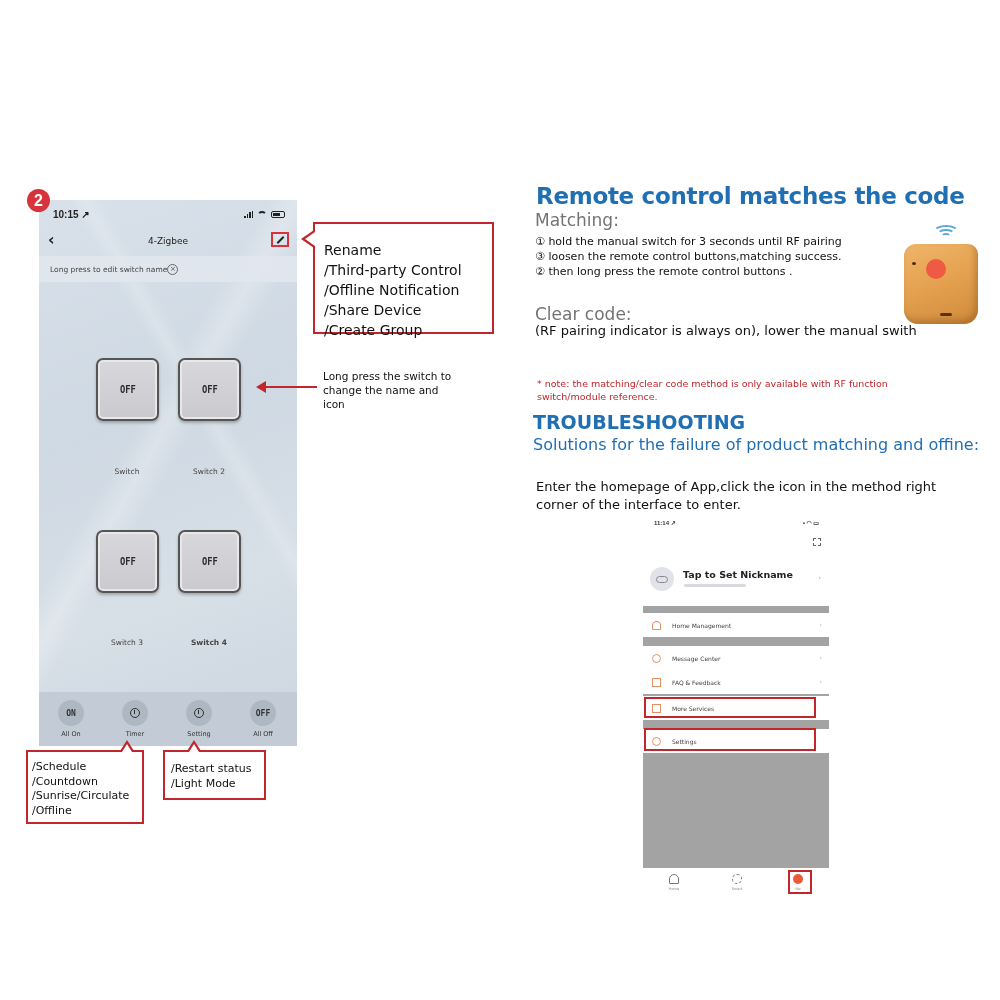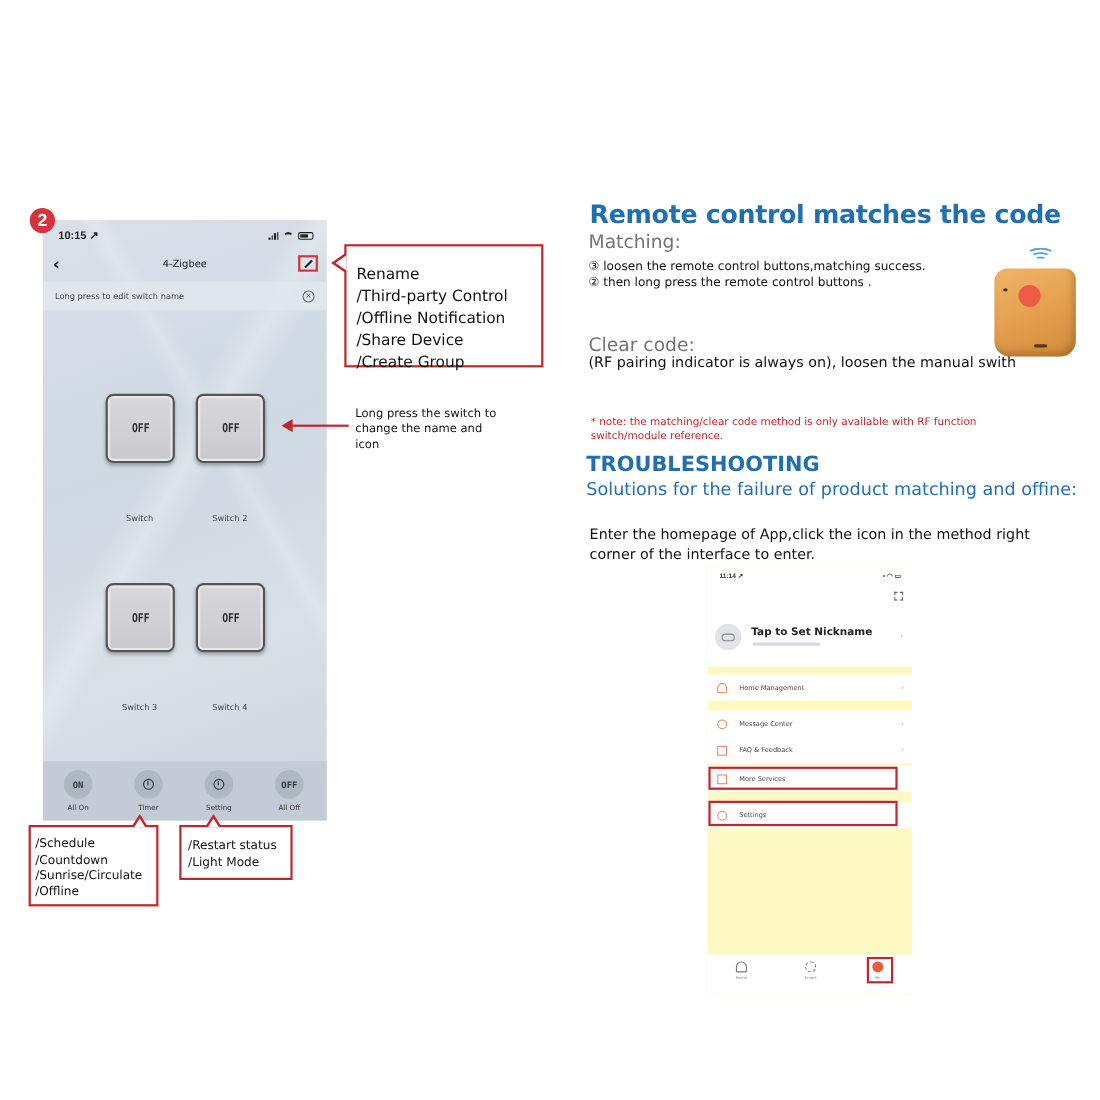--- a/index.html
+++ b/index.html
@@ -22,21 +22,21 @@
   .wifi { width: 10px; height: 7px; border: 2px solid #222; border-bottom: none; border-left-color: transparent; border-right-color: transparent; border-radius: 10px 10px 0 0; }
   .batt { width: 14px; height: 7px; border: 1px solid #222; border-radius: 2px; position: relative; }
   .batt::after { content: ""; position: absolute; left: 1px; top: 1px; width: 7px; height: 3px; background: #222; }
 
   .navbar { position: absolute; top: 30px; left: 0; width: 100%; height: 22px; display: flex; align-items: center; justify-content: center; }
   .navbar .back { position: absolute; left: 9px; top: 0; font: bold 16px "DejaVu Sans", sans-serif; color: #222; }
   .navbar .title { font: 9px "DejaVu Sans", sans-serif; color: #222; }
   .navbar .edit { position: absolute; right: 8px; top: 2px; width: 18px; height: 15px; border: 2px solid #d6343a; display: flex; align-items: center; justify-content: center; }
   .navbar .edit span { display: block; width: 9px; height: 2px; background: #222; transform: rotate(-45deg); }
 
-  .hintbar { position: absolute; top: 56px; left: 0; width: 100%; height: 26px; background: rgba(225,231,238,0.9); display: flex; align-items: center; justify-content: space-between; padding: 0 11px; }
+  .hintbar { position: absolute; top: 56px; left: 0; width: 100%; height: 26px; background: rgba(225,231,238,0.9); display: flex; align-items: center; justify-content: flex-start; padding: 0 11px; }
   .hintbar .txt { font: 7.5px "DejaVu Sans", sans-serif; color: #444; }
   .hintbar .close { width: 11px; height: 11px; border: 1px solid #666; border-radius: 50%; font: 7px "DejaVu Sans", sans-serif; line-height: 9px; text-align: center; color: #555; }
 
   .sw { position: absolute; width: 63px; height: 63px; border-radius: 7px;
     background: linear-gradient(180deg, #d8d8dc 0%, #c9c9ce 100%); border: 2px solid #555;
     box-shadow: inset 0 0 0 2px #e8e8ea, 0 2px 3px rgba(0,0,0,0.25);
     display: flex; align-items: center; justify-content: center; }
   .sw .lbl { font: bold 11px "DejaVu Sans Mono", monospace; color: #2a2a2a; transform: scaleX(0.8); }
   .swname { position: absolute; width: 80px; text-align: center; font: 7.5px "DejaVu Sans", sans-serif; color: #444; }
 
@@ -79,21 +79,21 @@
   
   .remote { position: absolute; left: 904px; top: 244px; width: 74px; height: 80px; border-radius: 12px 10px 14px 14px;
     background: linear-gradient(160deg, #f0b569 0%, #e4a04f 50%, #cf8a3b 100%); box-shadow: inset -3px -4px 6px rgba(120,70,20,0.35); }
   .remote .btn { position: absolute; left: 22px; top: 15px; width: 20px; height: 20px; border-radius: 50%; background: #ef5a45; }
   .remote .dot { position: absolute; left: 8px; top: 18px; width: 4px; height: 3px; border-radius: 50%; background: #4a2a12; }
   .remote .slot { position: absolute; left: 36px; bottom: 8px; width: 12px; height: 3px; border-radius: 2px; background: #5a3515; }
   .signal { position: absolute; left: 933px; top: 225px; width: 26px; height: 14px; }
   .signal i { position: absolute; left: 50%; border: 2px solid #5fa8dc; border-bottom: none; border-left-color: transparent; border-right-color: transparent; border-radius: 50% 50% 0 0; transform: translateX(-50%); }
 
   
-  .phone-right { position: absolute; left: 643px; top: 514px; width: 186px; height: 390px; background: #fef9c3; overflow: hidden; }
+  .phone-right { position: absolute; left: 643px; top: 514px; width: 186px; height: 390px; background: #a3a3a3; overflow: hidden; }
   .pr-status { position: absolute; top: 5px; left: 11px; right: 10px; display: flex; justify-content: space-between; font: bold 6px "Liberation Sans", sans-serif; color: #333; }
   .pr-scan { position: absolute; right: 8px; top: 24px; width: 8px; height: 8px; border: 1px dashed #666; }
   .pr-header { position: absolute; top: 0; left: 0; width: 100%; height: 92px; background: #fff; }
   .pr-avatar { position: absolute; left: 7px; top: 53px; width: 24px; height: 24px; border-radius: 50%; background: #e2e3ea; display: flex; align-items: center; justify-content: center; }
   .pr-avatar i { width: 12px; height: 7px; border: 1.5px solid #888; border-radius: 4px; }
   .pr-nick { position: absolute; left: 40px; top: 55px; font: bold 9.5px "DejaVu Sans", sans-serif; color: #222; }
   .pr-email { position: absolute; left: 41px; top: 70px; width: 62px; height: 3px; background: #d9d9e0; border-radius: 2px; }
   .pr-chev { position: absolute; font: 7px "DejaVu Sans", sans-serif; color: #aaa; }
   .pr-row { position: absolute; left: 0; width: 100%; height: 24px; background: #fff; display: flex; align-items: center; padding-left: 9px; }
   .pr-row .ico { width: 9px; height: 9px; border: 1px solid #e39066; margin-right: 11px; }
@@ -152,21 +152,21 @@
   <div class="swname" style="left:48px; top:267px;">Switch</div>
   <div class="swname" style="left:130px; top:267px;">Switch 2</div>
 
   <div class="sw" style="left:57px; top:330px;">
       <span class="lbl">OFF</span>
     </div>
   <div class="sw" style="left:139px; top:330px;">
       <span class="lbl">OFF</span>
     </div>
   <div class="swname" style="left:48px; top:438px;">Switch 3</div>
-  <div class="swname" style="left:130px; top:438px;">Switch 4</div>
+  <div class="swname" style="left:130px; top:438px;font-weight:bold;">Switch 4</div>
 
   <div class="bottombar">
     <div class="bb-item" style="left:7px;">
       <span class="bb-circ">ON</span>
       <span class="bb-lbl">All On</span>
     </div>
     <div class="bb-item" style="left:71px;">
       <span class="bb-circ">
           <span class="clock"></span>
         </span>
@@ -204,38 +204,39 @@
 </div>
 
 <div class="callout c-setting">
   <span class="line">/Restart status</span>
   <span class="line">/Light Mode</span>
 </div>
 
 <div class="rc-title">Remote control matches the code</div>
 <div class="rc-sub" style="top:210px;">Matching:</div>
 <div class="rc-body" style="top:234px;">
+  <div><span>①</span> <span>hold the manual switch for 3 seconds until RF pairing</span></div>
   <div><span>③</span> <span>loosen the remote control buttons,matching success.</span></div>
   <div><span>②</span> <span>then long press the remote control buttons .</span></div>
 </div>
 
 <div class="signal">
   <i style="top:0; width:26px; height:14px;"></i>
   <i style="top:4px; width:18px; height:10px;"></i>
   <i style="top:8px; width:10px; height:6px;"></i>
 </div>
 <div class="remote">
   <span class="dot"></span>
   <span class="btn"></span>
   <span class="slot"></span>
 </div>
 
 <div class="rc-sub" style="top:304px;">Clear code:</div>
 <div class="rc-clear">
-  <div>(RF pairing indicator is always on), loosen the manual swith</div>
+  <div>(RF pairing indicator is always on), lower the manual swith</div>
 </div>
 <div class="rc-note">* note: the matching/clear code method is only available with RF function switch/module reference.</div>
 
 <div class="ts-title">TROUBLESHOOTING</div>
 <div class="ts-sub">Solutions for the failure of product matching and offine:</div>
 <div class="ts-body">Enter the homepage of App,click the icon in the method right corner of the interface to enter.</div>
 
 <div class="phone-right">
   <div class="pr-header">
     <div class="pr-status">

